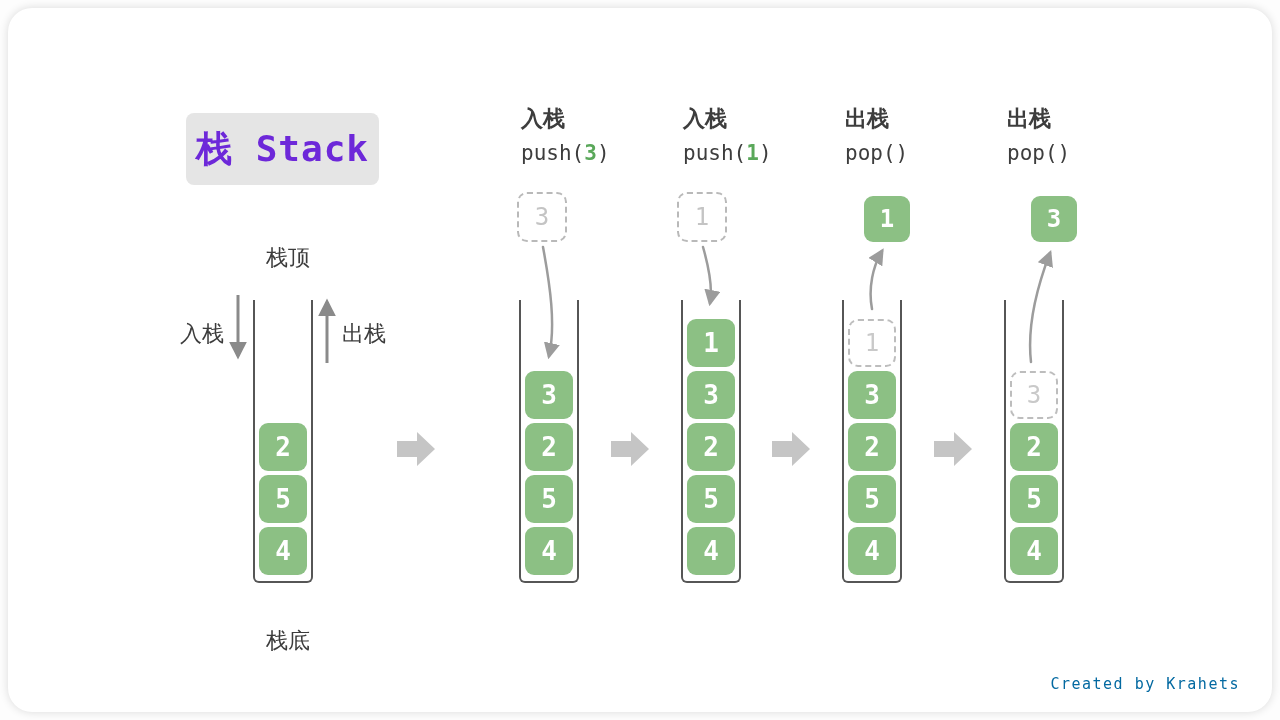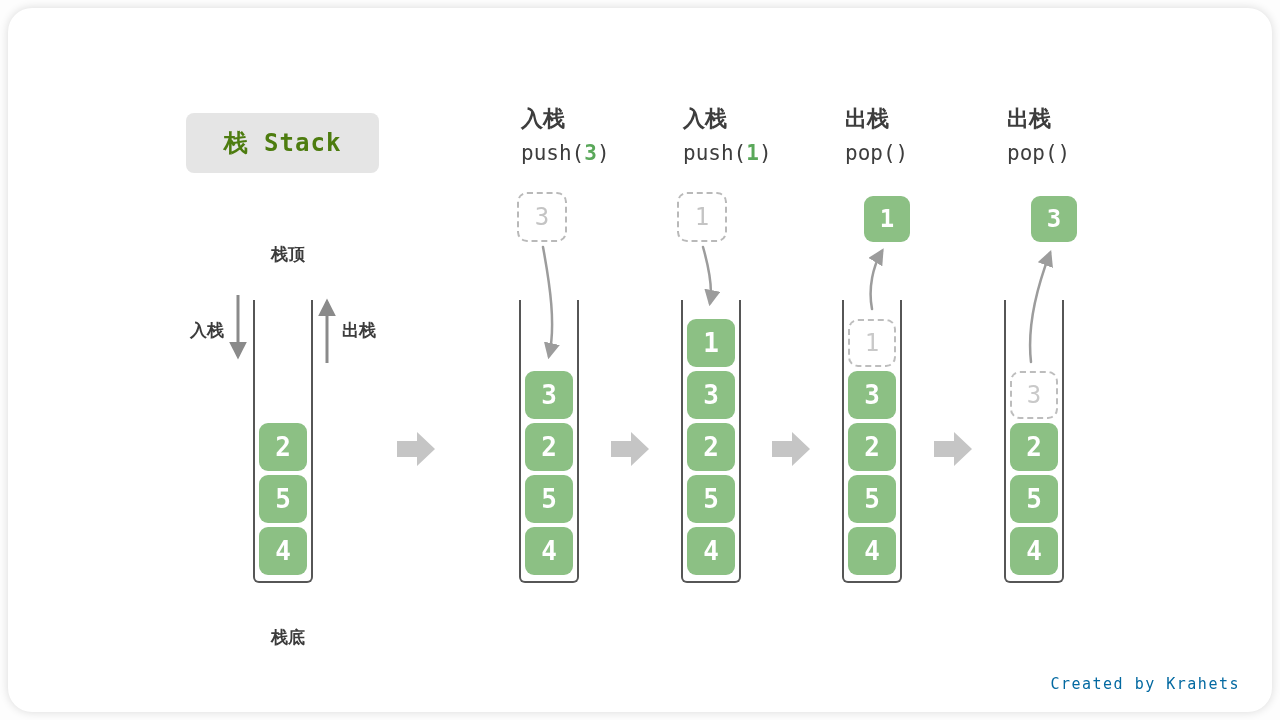--- a/index.html
+++ b/index.html
@@ -1,24 +1,24 @@
 <!DOCTYPE html>
 <html><head>
 <meta charset="utf-8">
 <style>
   html,body{margin:0;padding:0;background:#fdfdfd;}
   .canvas{position:relative;width:1280px;height:720px;font-family:"Liberation Sans",sans-serif;overflow:hidden;}
   .card{position:absolute;left:8px;top:8px;width:1264px;height:704px;background:#ffffff;border-radius:24px;box-shadow:0 0 10px rgba(0,0,0,0.14);}
   .abs{position:absolute;}
 
-  .title-box{left:186px;top:113px;width:193px;height:60px;background:#e5e5e5;border-radius:8px;
+  .title-box{left:186px;top:113px;width:193px;height:72px;background:#e5e5e5;border-radius:8px;
     display:flex;align-items:center;justify-content:center;font-family:"DejaVu Sans Mono",monospace;
-    font-size:24px;font-weight:bold;color:#4d7c0f;letter-spacing:1px;z-index:2;}
+    font-size:36px;font-weight:bold;color:#6d28d9;letter-spacing:1px;z-index:2;}
 
-  .cjk-label{font-size:17px;font-weight:bold;color:#3c3c3c;z-index:2;}
+  .cjk-label{font-size:22px;font-weight:normal;color:#3c3c3c;z-index:2;}
   .center-label{width:100px;text-align:center;}
 
   .stack-box{width:60px;height:283px;top:300px;border:2px solid #565656;border-top:none;
     border-radius:0 0 6px 6px;box-sizing:border-box;background:transparent;z-index:1;}
 
   .cell{width:48px;height:48px;border-radius:9px;background:#8cc084;color:#ffffff;
     font-family:"DejaVu Sans Mono",monospace;font-size:26px;font-weight:bold;
     display:flex;align-items:center;justify-content:center;z-index:2;}
 
   .ghost-cell{width:48px;height:48px;box-sizing:border-box;border:2px dashed #bdbdbd;border-radius:10px;

